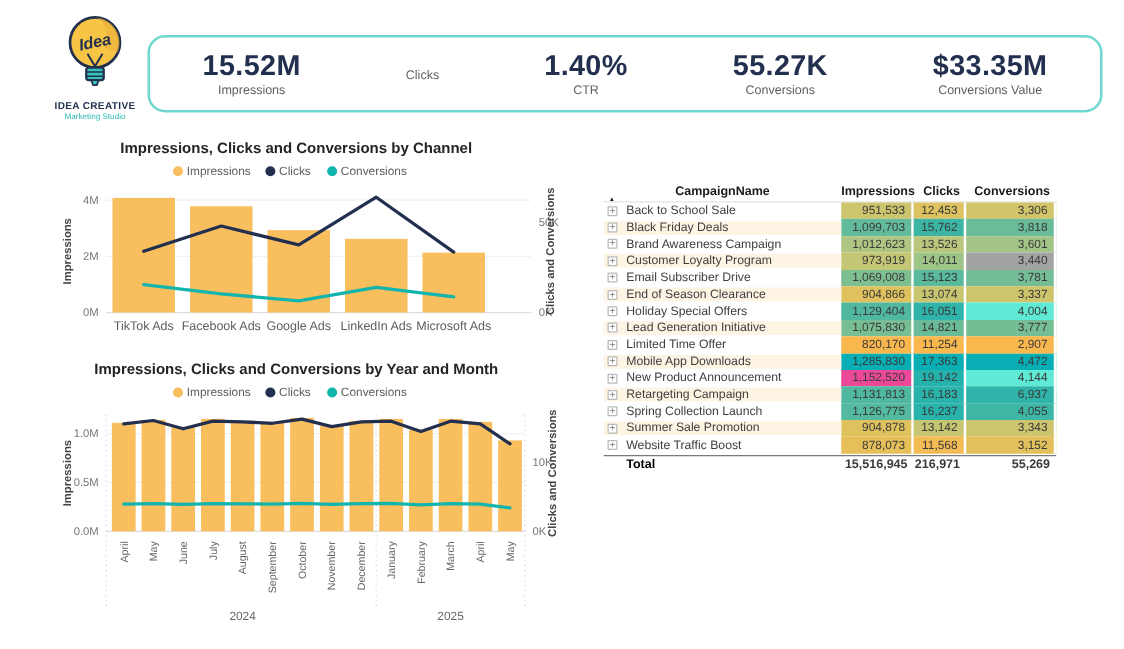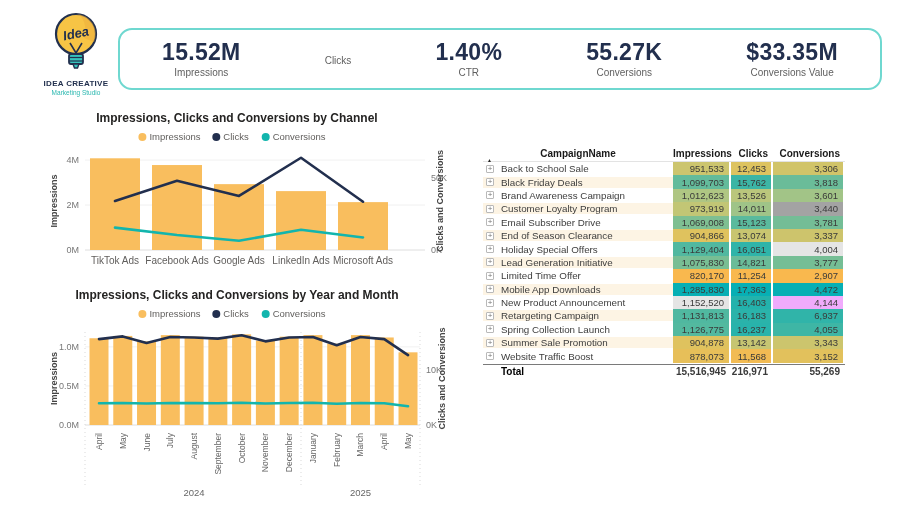--- a/index.html
+++ b/index.html
@@ -218,21 +218,21 @@
         <div class="trow band">
           <div class="name"><span class="exp">+</span>End of Season Clearance</div>
           <div class="num" style="background: rgb(223, 194, 94);">904,866</div>
           <div class="num" style="background: rgb(200, 197, 112);">13,074</div>
           <div class="num" style="background: rgb(205, 196, 108);">3,337</div>
         </div>
         <div class="trow">
           <div class="name"><span class="exp">+</span>Holiday Special Offers</div>
           <div class="num" style="background: rgb(81, 184, 160);">1,129,404</div>
           <div class="num" style="background: rgb(47, 180, 169);">16,051</div>
-          <div class="num" style="background: #e5e5e5;">4,004</div>
+          <div class="num" style="background: #5eead4;">4,004</div>
         </div>
         <div class="trow band">
           <div class="name"><span class="exp">+</span>Lead Generation Initiative</div>
           <div class="num" style="background: rgb(120, 190, 148);">1,075,830</div>
           <div class="num" style="background: rgb(106, 188, 153);">14,821</div>
           <div class="num" style="background: rgb(117, 190, 149);">3,777</div>
         </div>
         <div class="trow">
           <div class="name"><span class="exp">+</span>Limited Time Offer</div>
           <div class="num" style="background: rgb(249, 184, 78);">820,170</div>
@@ -240,23 +240,23 @@
           <div class="num" style="background: rgb(249, 184, 78);">2,907</div>
         </div>
         <div class="trow band">
           <div class="name"><span class="exp">+</span>Mobile App Downloads</div>
           <div class="num" style="background: rgb(7, 175, 180);">1,285,830</div>
           <div class="num" style="background: rgb(7, 175, 180);">17,363</div>
           <div class="num" style="background: rgb(7, 175, 180);">4,472</div>
         </div>
         <div class="trow">
           <div class="name"><span class="exp">+</span>New Product Announcement</div>
-          <div class="num" style="background: #e5e5e5;">1,152,520</div>
-          <div class="num" style="background: rgb(35, 178, 172);">16,403</div>
-          <div class="num" style="background: #f0abfc;">4,144</div>
+          <div class="num" style="background: #ec4899;">1,152,520</div>
+          <div class="num" style="background: rgb(35, 178, 172);">19,142</div>
+          <div class="num" style="background: #5eead4;">4,144</div>
         </div>
         <div class="trow band">
           <div class="name"><span class="exp">+</span>Retargeting Campaign</div>
           <div class="num" style="background: rgb(80, 184, 160);">1,131,813</div>
           <div class="num" style="background: rgb(42, 179, 170); padding-left: 32px;">16,183</div>
           <div class="num" style="background: rgb(48, 180, 169);">6,937</div>
         </div>
         <div class="trow">
           <div class="name"><span class="exp">+</span>Spring Collection Launch</div>
           <div class="num" style="background: rgb(83, 185, 159);">1,126,775</div>

